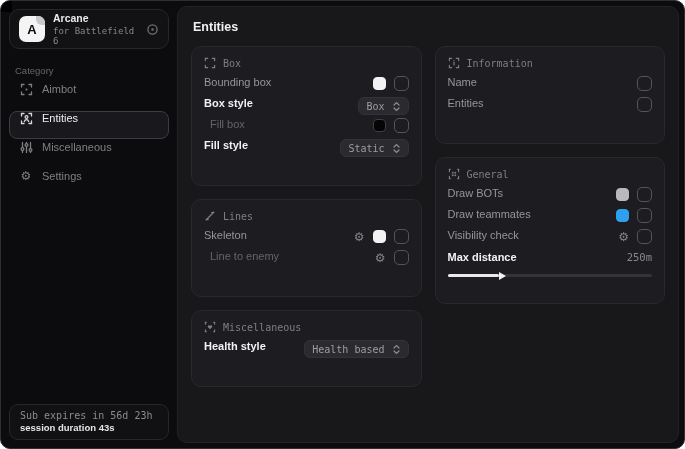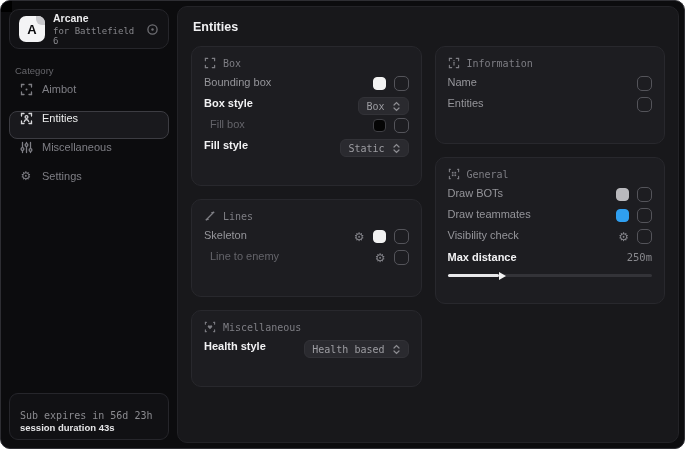--- a/index.html
+++ b/index.html
@@ -29,21 +29,21 @@
   .sb-action { margin-left:auto; color:#6f6f74; display:flex; }
   .sb-category { margin:16px 0 6px 6px; color:#66666b; font-size:9.5px;
     font-family:Liberation Sans, sans-serif; }
   .sb-item { display:flex; align-items:flex-start; gap:9px; height:28px; padding:0 9px;
     border:1px solid transparent; border-radius:8px; color:#7f7f85; font-size:11px;
     margin-bottom:1px; cursor:default; }
   .sb-item .sb-ic { width:14px; display:flex; justify-content:center; color:#7f7f85; }
   .sb-item.selected { background:#19191d; border-color:#3c3c42; color:#eceded; }
   .sb-item.selected .sb-ic { color:#d8d8db; }
   .sb-footer { position:absolute; left:8px; right:8px; bottom:8px;
-    background:#111114; border:1px solid #26262b; border-radius:9px; padding:16px 10px 6px; }
+    background:#111114; border:1px solid #26262b; border-radius:9px; padding:5px 10px 6px; }
   .sb-footer .l1 { color:#8b8b90; font-size:10px; font-family:"DejaVu Sans Mono", monospace; }
   .sb-footer .l2 { color:#e6e6e8; font-size:9.5px; font-weight:bold; margin-top:1px; }
 
   
   .main { position:absolute; left:176px; top:5px; right:5px; bottom:5px;
     background:#18181b; border:1px solid #232327; border-radius:10px; overflow:hidden; }
   .main-title { padding:13px 15px 10px; color:#f0f0f2; font-size:12.5px; font-weight:bold; }
   .columns { display:flex; gap:13px; padding:2px 13px; align-items:flex-start; }
   .col { display:flex; flex-direction:column; gap:13px; flex:1; min-width:0; }
   .card { background:#1d1d21; border:1px solid #28282d; border-radius:10px; padding:10px 12px 25px; }

